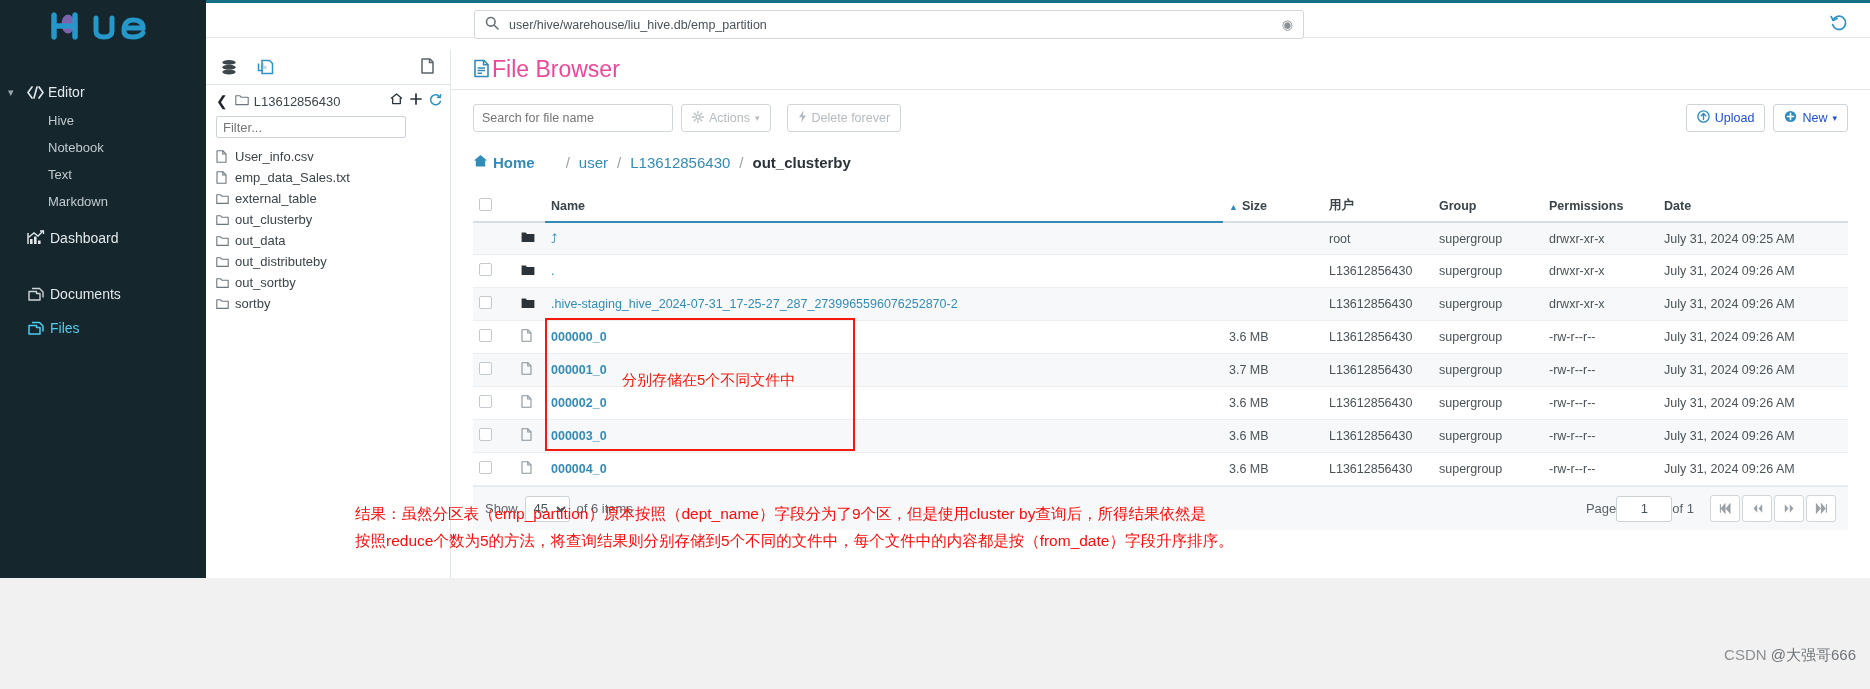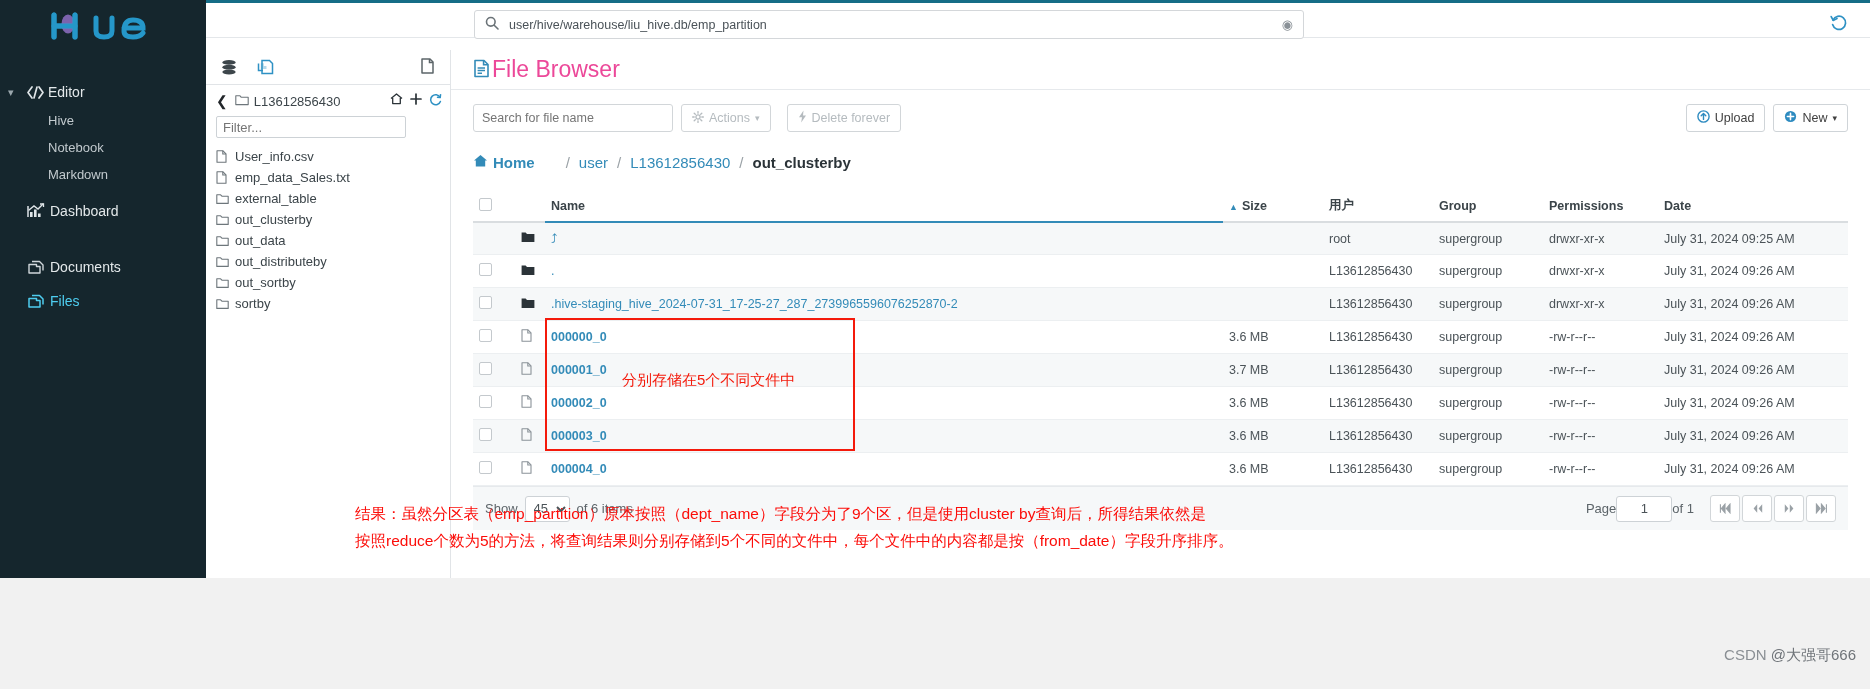--- a/index.html
+++ b/index.html
@@ -94,21 +94,21 @@
     width: 200px; height: 28px; border: 1px solid #d2d6d9; border-radius: 3px;
     padding: 0 8px; font-size: 12.5px; color: #9a9fa3; outline: none;
     font-family: "Liberation Sans", sans-serif; background:#fff;
   }
   .btn {
     height: 28px; border: 1px solid #d2d6d9; background: #fff; border-radius: 3px;
     padding: 0 10px; font-size: 12.5px; color: #b5bbbf; display: inline-flex;
     align-items: center; gap: 5px; cursor: pointer; white-space: nowrap;
     font-family: "Liberation Sans", sans-serif;
   }
-  .btn.blue { color: #404040; border-color: #cfd4d8; }
+  .btn.blue { color: #1d4ed8; border-color: #cfd4d8; }
   .btn + .btn { margin-left: 8px; }
   .tb-left { display: flex; align-items: center; gap: 8px; }
   .tb-right { position: absolute; right: 22px; top: 14px; display: flex; }
 
   .crumbs { display: flex; align-items: center; padding: 22px 0 0 22px; font-size: 15px; }
   .crumb-home { color: #338bb8; display: flex; align-items: center; gap: 5px; cursor: pointer; font-weight: 600; }
   .crumb-sep { color: #9aa1a6; margin: 0 9px; }
   .crumb { color: #338bb8; cursor: pointer; }
   .crumb.cur { color: #2b3338; font-weight: bold; cursor: default; }
   .crumb-gap { width: 22px; }
@@ -208,20 +208,21 @@
         <span class="nav-caret">▾</span>
         <span class="nav-ico">
           <svg width="17" height="13" viewBox="0 0 17 13">
               <path d="M5 1 L1 6.5 L5 12 M12 1 L16 6.5 L12 12 M10 1 L7 12" stroke="#dfe5e8" stroke-width="1.7" fill="none" stroke-linecap="round" stroke-linejoin="round"></path>
             </svg>
         </span>
         <span class="nav-label">Editor</span>
       </div>
       <div class="nav-sub">Hive</div>
       <div class="nav-sub">Notebook</div>
+      <div class="nav-sub">Text</div>
       <div class="nav-sub">Markdown</div>
 
       <div class="nav-item" style="margin-top:6px;">
         <span class="nav-ico">
           <svg width="18" height="16" viewBox="0 0 18 16">
             <path d="M1 14 L1 3" stroke="#dfe5e8" stroke-width="1.5" fill="none"></path>
             <rect x="3" y="9" width="2.6" height="5" fill="#dfe5e8"></rect>
             <rect x="7" y="6.5" width="2.6" height="7.5" fill="#dfe5e8"></rect>
             <rect x="11" y="10.5" width="2.6" height="3.5" fill="#dfe5e8"></rect>
             <path d="M2 7 L7 3 L11 6 L16 1" stroke="#dfe5e8" stroke-width="1.4" fill="none" stroke-linecap="round"></path>

